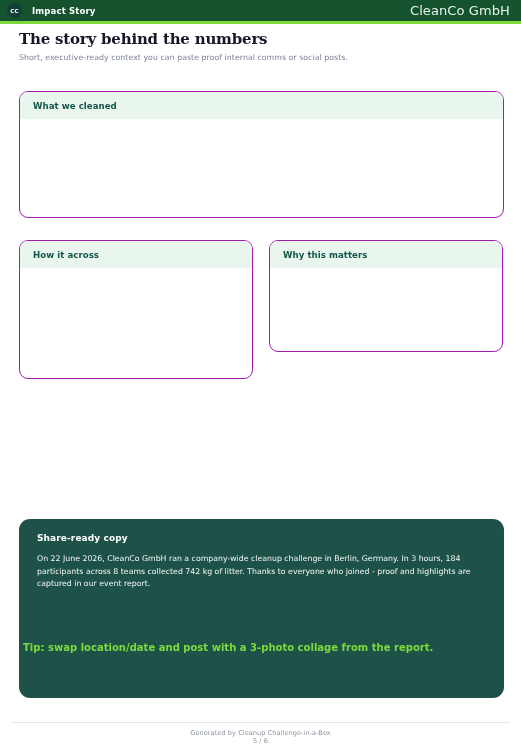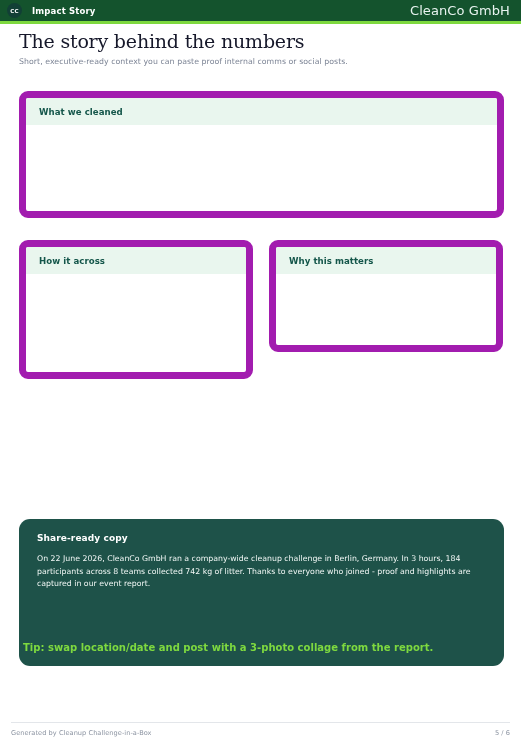--- a/index.html
+++ b/index.html
@@ -65,40 +65,40 @@
 
   
   .page-head {
     position: absolute;
     top: 31px;
     left: 19px;
     width: 484px;
   }
   .page-title {
     font-family: "DejaVu Serif", "Liberation Serif", serif;
-    font-size: 19px;
-    font-weight: normal;
+    font-size: 15px;
+    font-weight: bold;
     color: #16182a;
     letter-spacing: -0.2px;
     margin: 0;
     line-height: 1.12;
   }
   .page-sub {
     margin: 5px 0 0 0;
     font-size: 7.8px;
     color: #7b8394;
     letter-spacing: 0.05px;
   }
 
   
   .card {
     position: absolute;
     box-sizing: border-box;
     background: #ffffff;
-    border: 7px solid #a21caf;
+    border: 1px solid #a21caf;
     border-radius: 9px;
     overflow: hidden;
   }
   .card-head {
     height: 27px;
     background: #e9f6ee;
     display: flex;
     align-items: center;
     padding-left: 13px;
     box-sizing: border-box;
@@ -122,21 +122,21 @@
   #card-what  { left: 19px; top: 91px;  width: 485px; height: 127px; }
   #card-how   { left: 19px; top: 240px; width: 234px; height: 139px; }
   #card-why   { left: 269px; top: 240px; width: 234px; height: 112px; }
 
   
   .share-panel {
     position: absolute;
     left: 19px;
     top: 519px;
     width: 485px;
-    height: 147px;
+    height: 179px;
     background: #1e5249;
     border-radius: 11px;
     box-sizing: border-box;
     padding: 14px 18px 0 18px;
   }
   .share-title {
     font-size: 9px;
     font-weight: bold;
     color: #ffffff;
     letter-spacing: 0.1px;
@@ -167,21 +167,22 @@
     height: 1px;
     background: #e3e6ea;
   }
   .footer {
     position: absolute;
     left: 11px;
     top: 729px;
     width: 499px;
     display: flex;
     align-items: center;
-    justify-content: space-between;
+    justify-content: flex-start;
+    flex-direction: column;
   }
   .footer-text {
     font-size: 6.6px;
     color: #8b93a1;
     letter-spacing: 0.05px;
   }
 </style>
 </head>
 <body>
 

